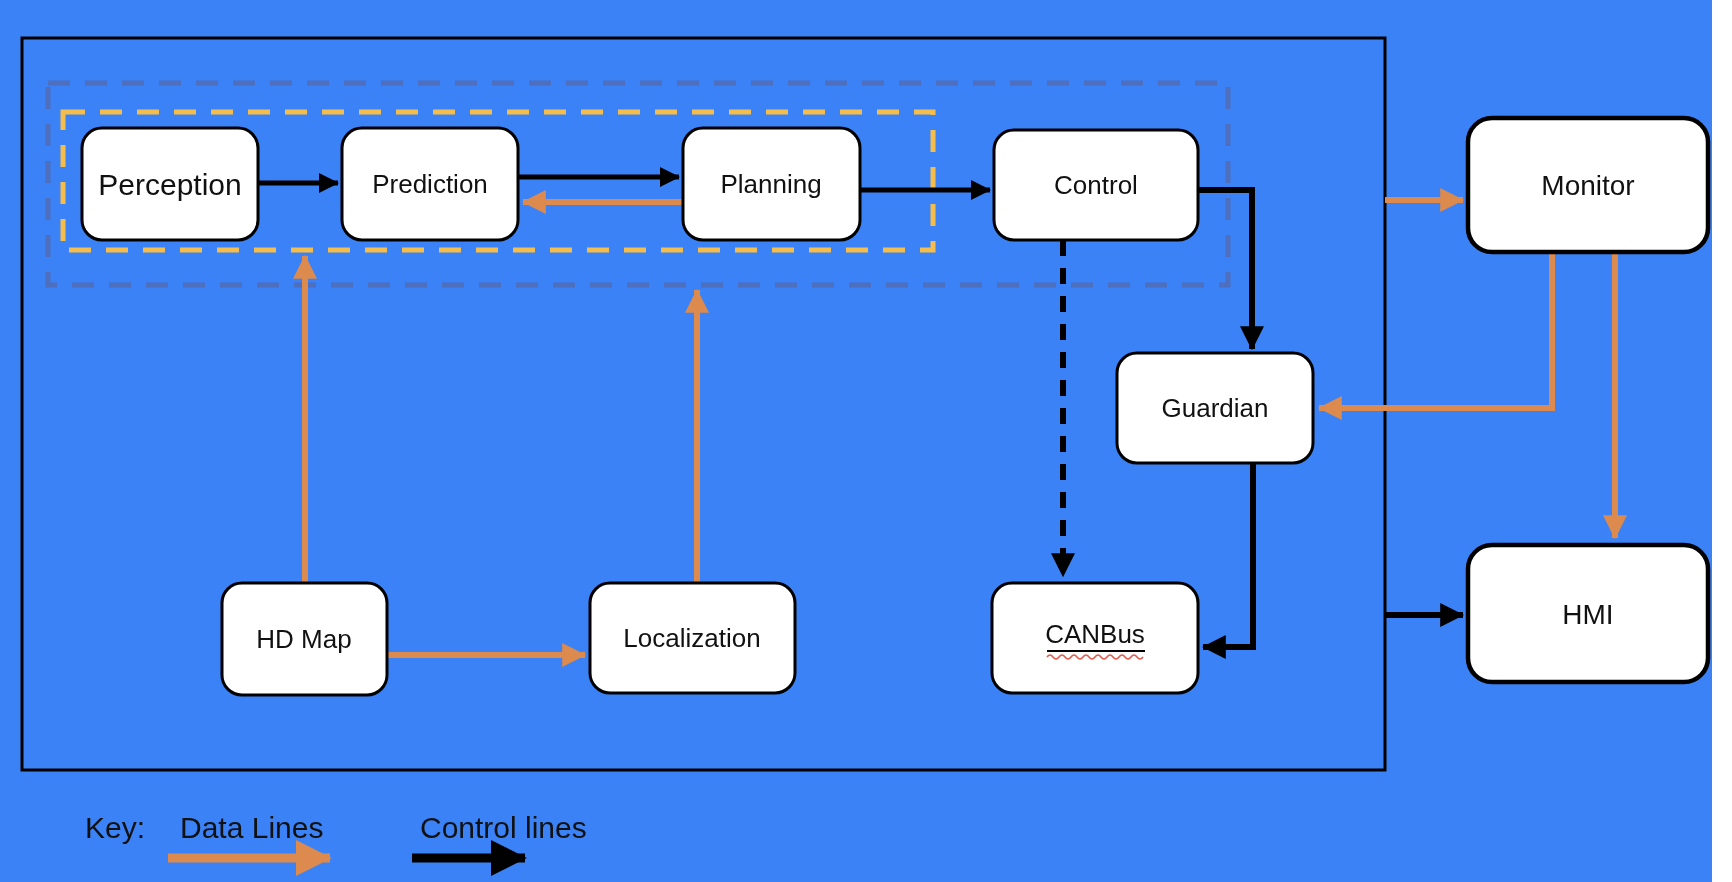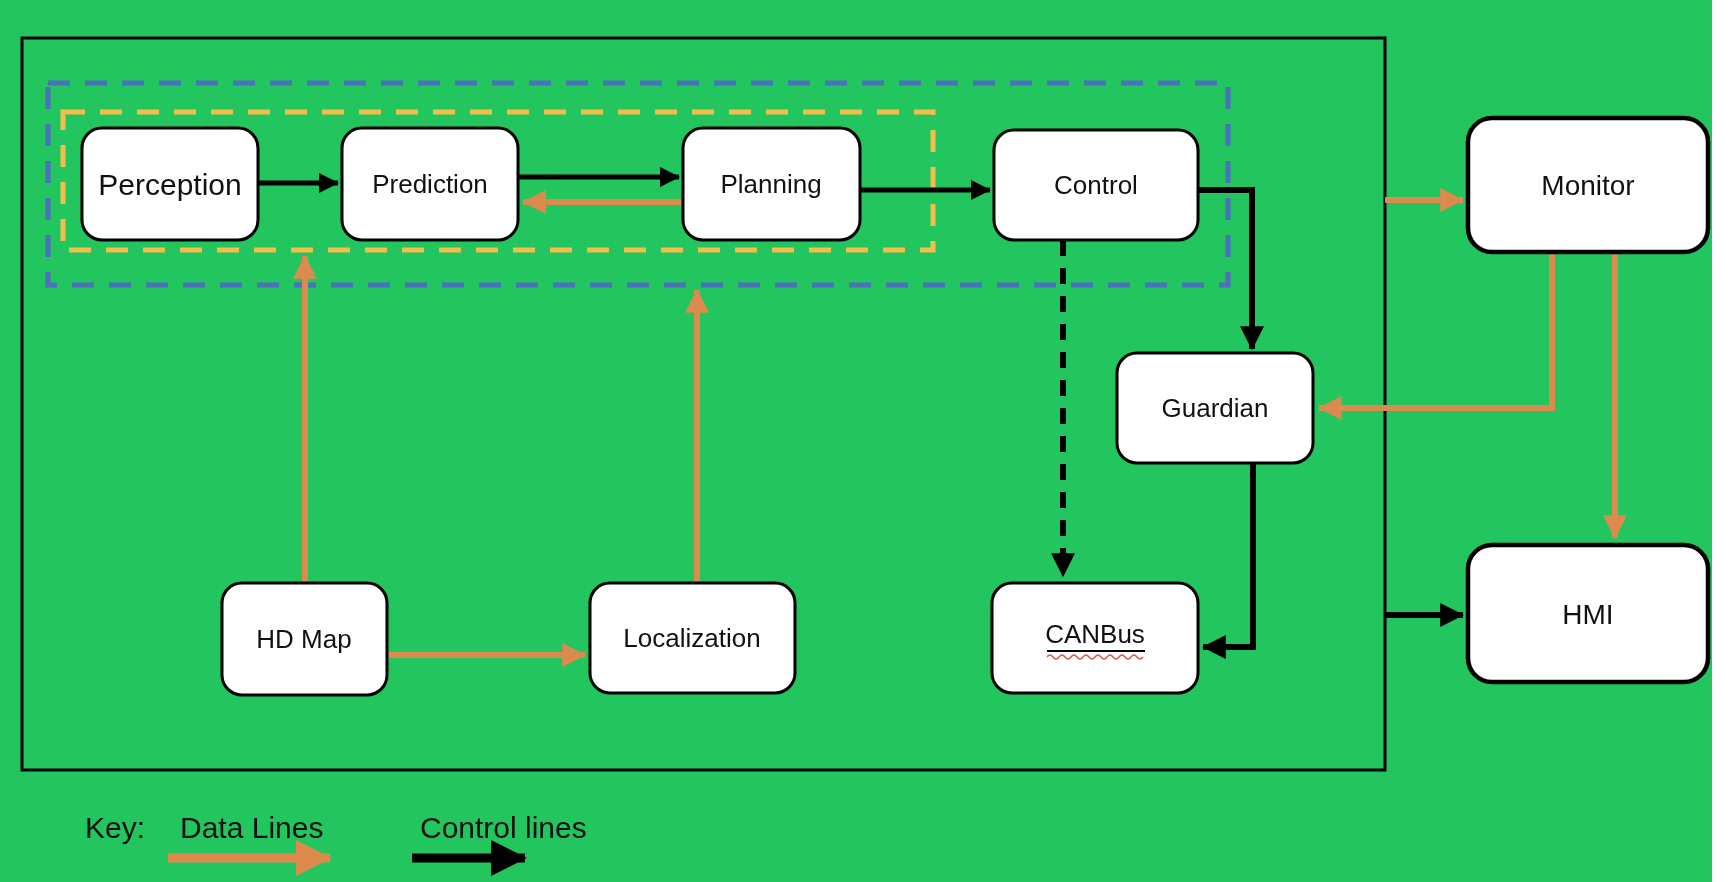--- a/index.html
+++ b/index.html
@@ -4,21 +4,21 @@
 <style>
   html, body {
     margin: 0;
     padding: 0;
     background: #ffffff;
   }
   .stage {
     position: relative;
     width: 1712px;
     height: 882px;
-    background: #22c55e;
+    background: #3b82f6;
     font-family: "Liberation Sans", sans-serif;
   }
   svg { display: block; }
   .node-rect {
     fill: #ffffff;
     stroke: #000000;
     stroke-width: 3;
   }
   .node-rect.thick {
     stroke-width: 4.5;

